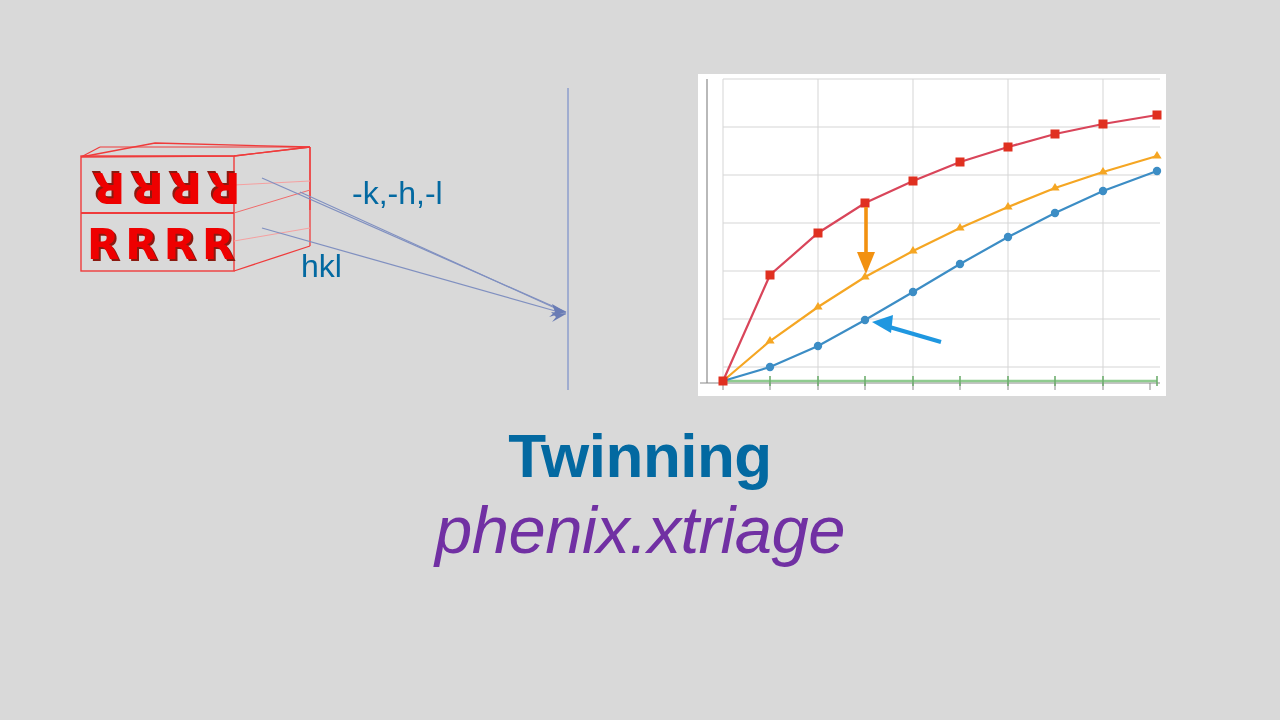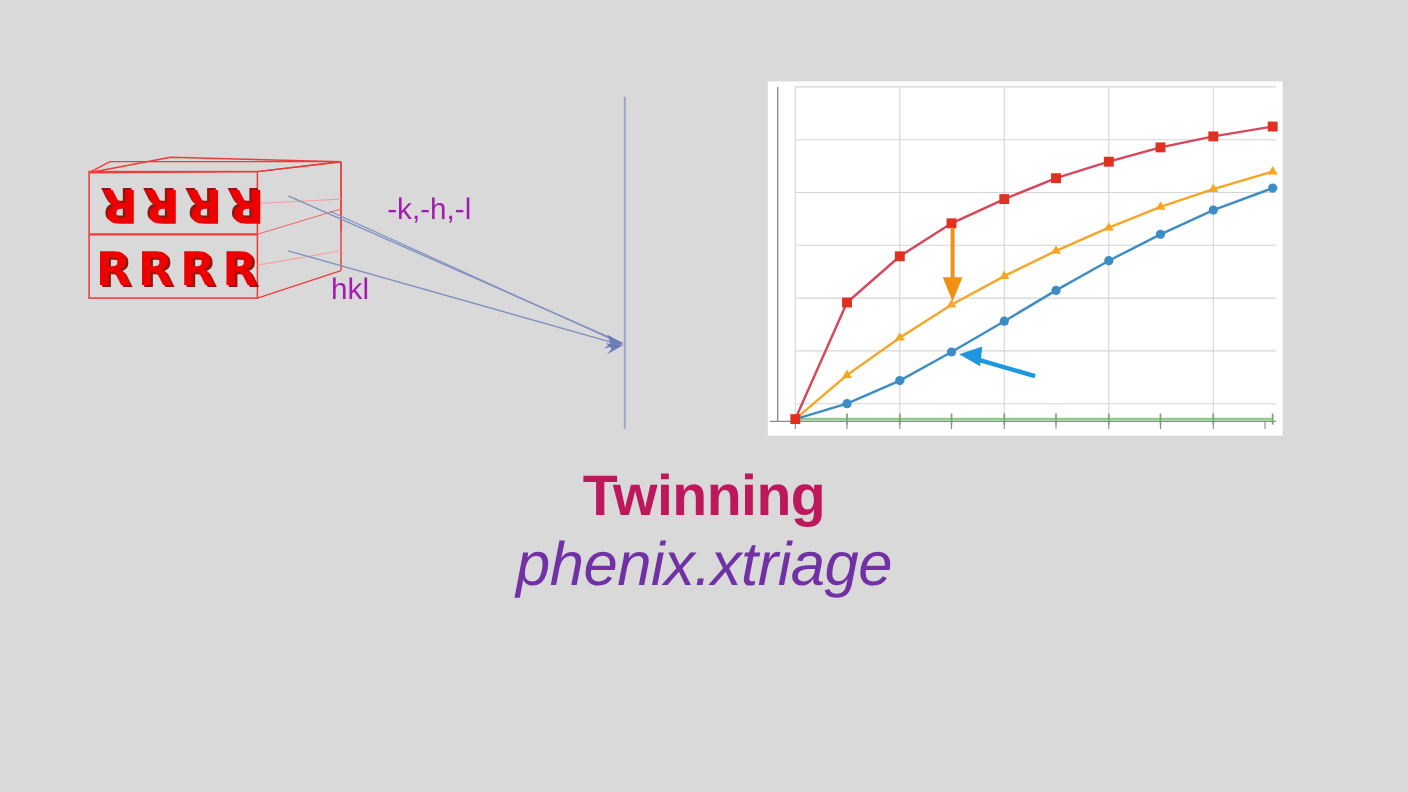--- a/index.html
+++ b/index.html
@@ -31,29 +31,29 @@
 
   
   #title-block {
     position: absolute;
     left: 0;
     top: 424px;
     width: 1280px;
     text-align: center;
   }
   #main-title {
-    font-size: 52px;
+    font-size: 62px;
     font-weight: bold;
-    color: #be185d;
+    color: #0369a1;
     line-height: 1.04;
     letter-spacing: -0.5px;
     margin: 0;
   }
   #sub-title {
-    font-size: 56px;
+    font-size: 67px;
     font-style: italic;
     color: #7130a3;
     line-height: 1.12;
     letter-spacing: -0.5px;
     margin: 16px;
     margin-top: 4px;
   }
 
   
   .rrow {
@@ -72,22 +72,22 @@
     transform: rotate(180deg);
     transform-origin: center center;
   }
   #rrow-bottom {
     left: 87px;
     top: 220px;
   }
 
   .boxlabel {
     position: absolute;
-    color: #a21caf;
-    font-size: 27px;
+    color: #0369a1;
+    font-size: 32px;
     font-family: "Liberation Sans", sans-serif;
     white-space: nowrap;
   }
   #label-minus { left: 352px; top: 175px; }
   #label-hkl   { left: 301px; top: 248px; }
 </style>
 </head>
 <body>
 
 <div id="slide">

